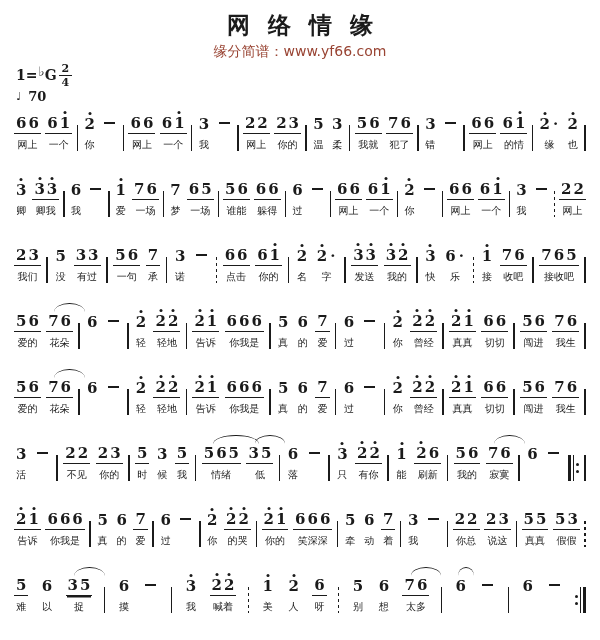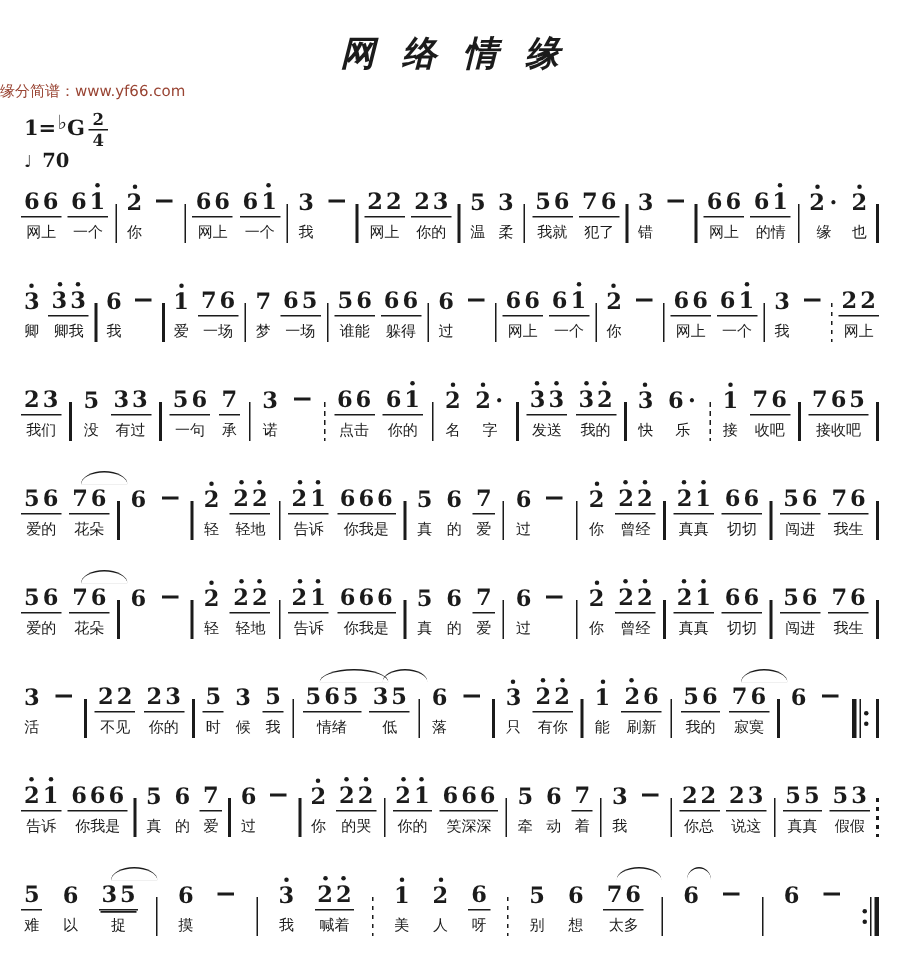--- a/index.html
+++ b/index.html
@@ -2,25 +2,25 @@
 <html><head>
 <meta charset="utf-8">
 <style>
   html,body{margin:0;padding:0;background:#e8e8e8;}
   .page{
     width:600px;height:640px;margin:0 auto;background:#ffffff;
     font-family:"DejaVu Serif","Liberation Serif",serif;
     color:#1b1b1b;overflow:hidden;position:relative;box-sizing:border-box;
   }
   .title{
-    text-align:center;margin-top:21px;font-size:23px;font-weight:bold;
-    letter-spacing:18px;text-indent:18px;height:30px;line-height:30px;font-style:italic;
+    text-align:center;margin-top:10px;font-size:23px;font-weight:bold;
+    letter-spacing:18px;text-indent:18px;height:30px;line-height:30px;
   }
   .subtitle{
-    text-align:left;font-size:10px;margin-top:4px;height:14px;line-height:14px;
+    text-align:center;font-size:14px;margin-top:4px;height:14px;line-height:14px;
     color:#994433;font-family:"DejaVu Sans","Liberation Sans",sans-serif;
   }
   .meta{margin:6px 0 0 16px;}
   .keysig{font-size:14px;font-weight:bold;height:22px;display:flex;align-items:center;}
   .flat{font-size:13px;position:relative;top:-4px;margin-left:1px;}
   .frac{display:inline-flex;flex-direction:column;align-items:center;line-height:1;
         font-size:11px;margin-left:2px;font-weight:bold;}
   .frac .top{border-bottom:1px solid #1b1b1b;padding:0 3px 1px 3px;}
   .frac .bot{padding-top:1px;}
   .tempo{font-size:13px;font-weight:bold;height:16px;display:flex;align-items:center;gap:7px;margin-top:2px;}

